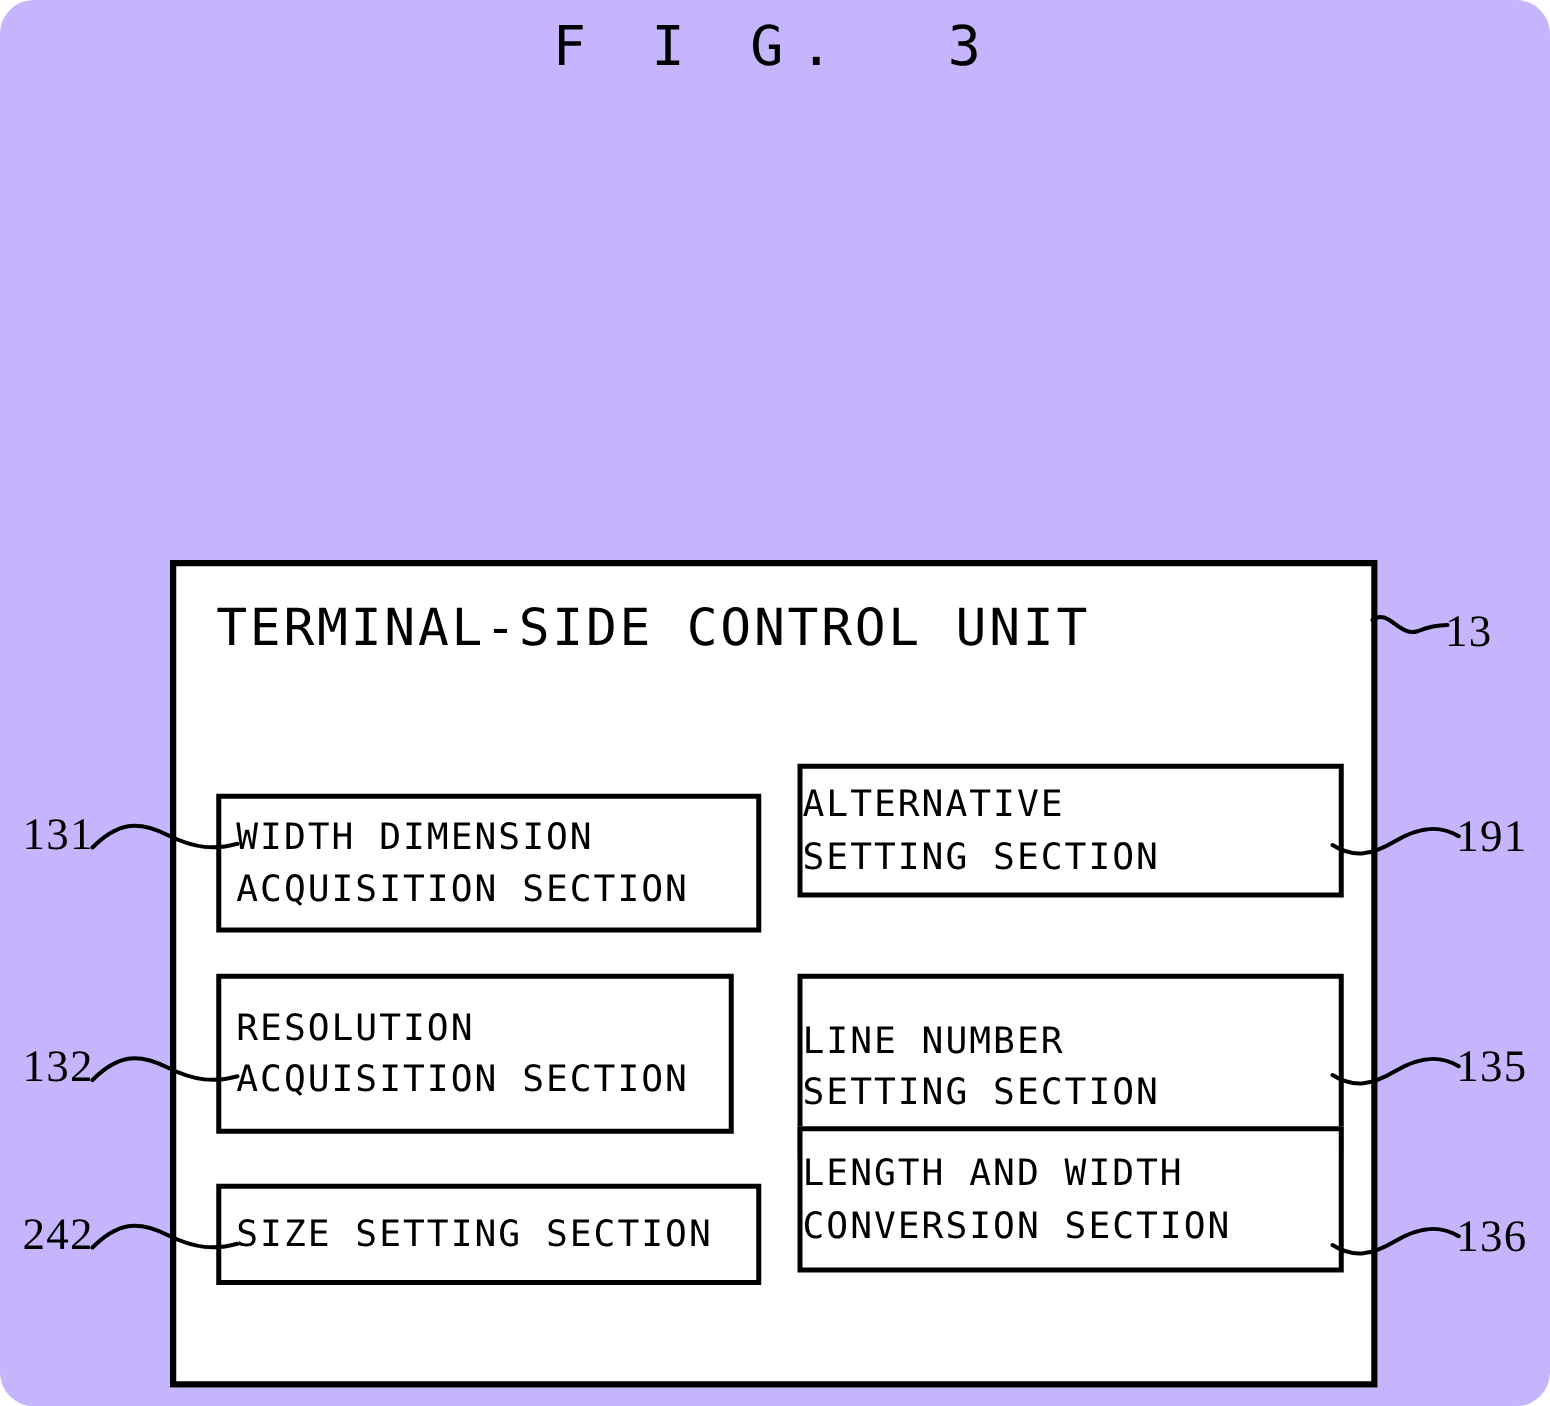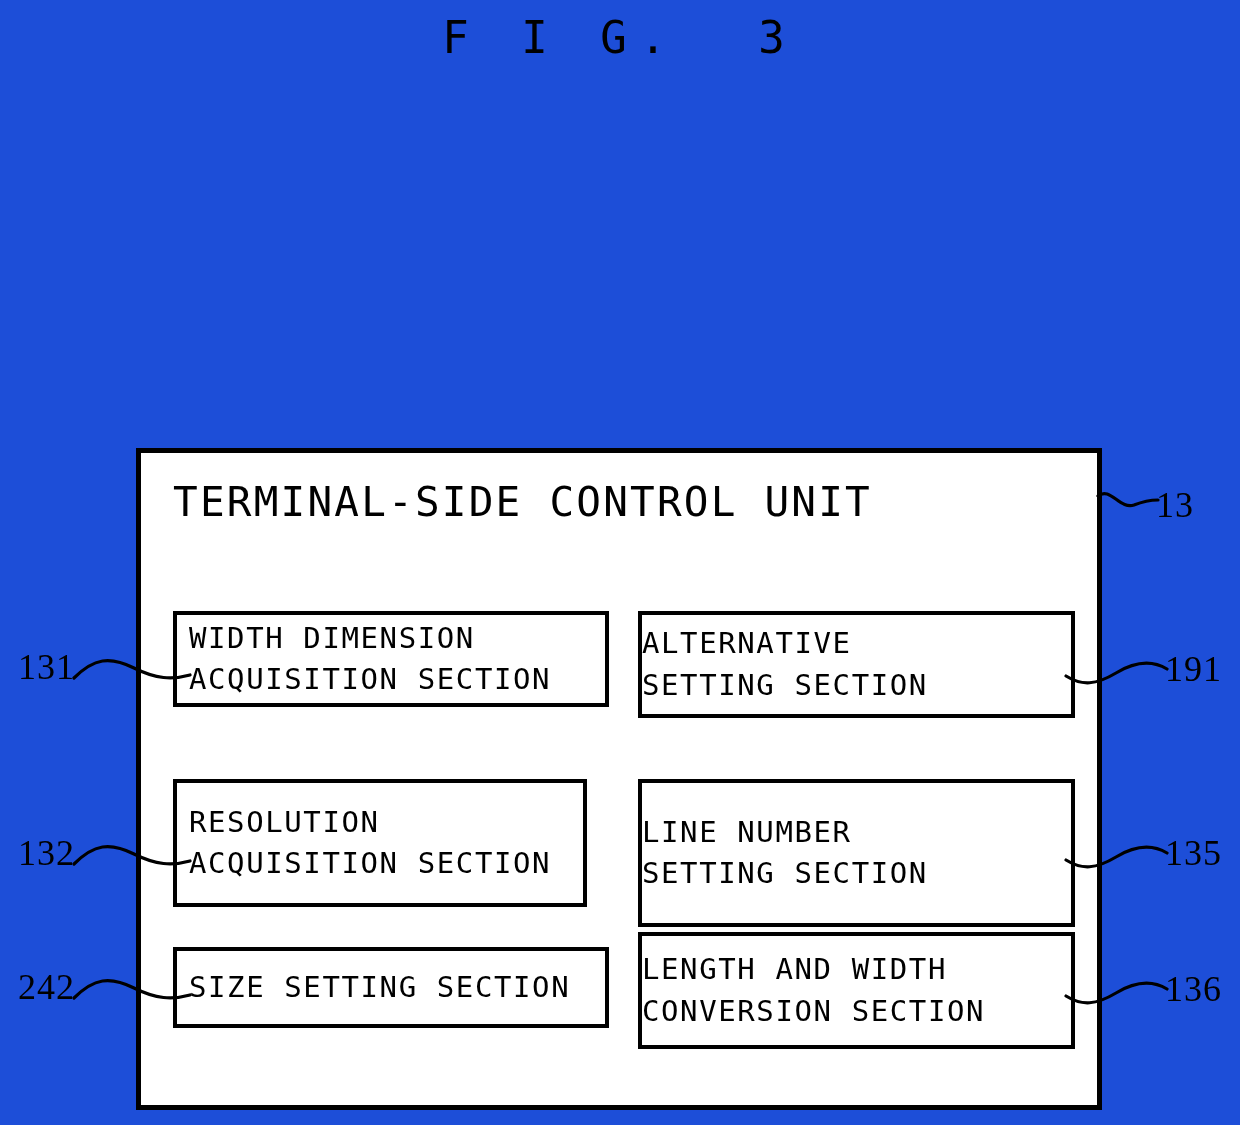--- a/index.html
+++ b/index.html
@@ -9,22 +9,23 @@
     background: #ffffff;
   }
   body {
     font-family: "DejaVu Sans Mono", monospace;
     color: #000000;
   }
   #page {
     position: relative;
     width: 1240px;
     height: 1125px;
-    background: #1d4ed8;
+    background: #c4b5fd;
     overflow: hidden;
+    border-radius: 27px;
   }
 
   
   #fig-title {
     position: absolute;
     left: 0;
     top: 12px;
     width: 1240px;
     text-align: center;
     font-family: "DejaVu Sans Mono", monospace;
@@ -67,26 +68,26 @@
   }
   .module .line {
     font-size: 29px;
     letter-spacing: 1.6px;
     line-height: 1.42;
     white-space: pre;
   }
   .module.align-left  { align-items: flex-start; padding-left: 12px; }
   .module.align-center{ }
 
-  #mod-131 { left: 173px; top: 611px; width: 436px; height: 96px; }
+  #mod-131 { left: 173px; top: 635px; width: 436px; height: 111px; }
   #mod-132 { left: 173px; top: 779px; width: 414px; height: 128px; }
   #mod-133 { left: 173px; top: 947px; width: 436px; height: 81px;  }
   #mod-134 { left: 638px; top: 611px; width: 437px; height: 107px; }
   #mod-135 { left: 638px; top: 779px; width: 437px; height: 148px; }
-  #mod-136 { left: 638px; top: 932px; width: 437px; height: 117px; }
+  #mod-136 { left: 638px; top: 901px; width: 437px; height: 117px; }
 
   
   .ref-num {
     position: absolute;
     font-size: 36px;
     letter-spacing: 1px;
     white-space: pre;
     font-family: Liberation Serif, serif;
   }
   #ref-13  { left: 1156px; top: 484px; }

